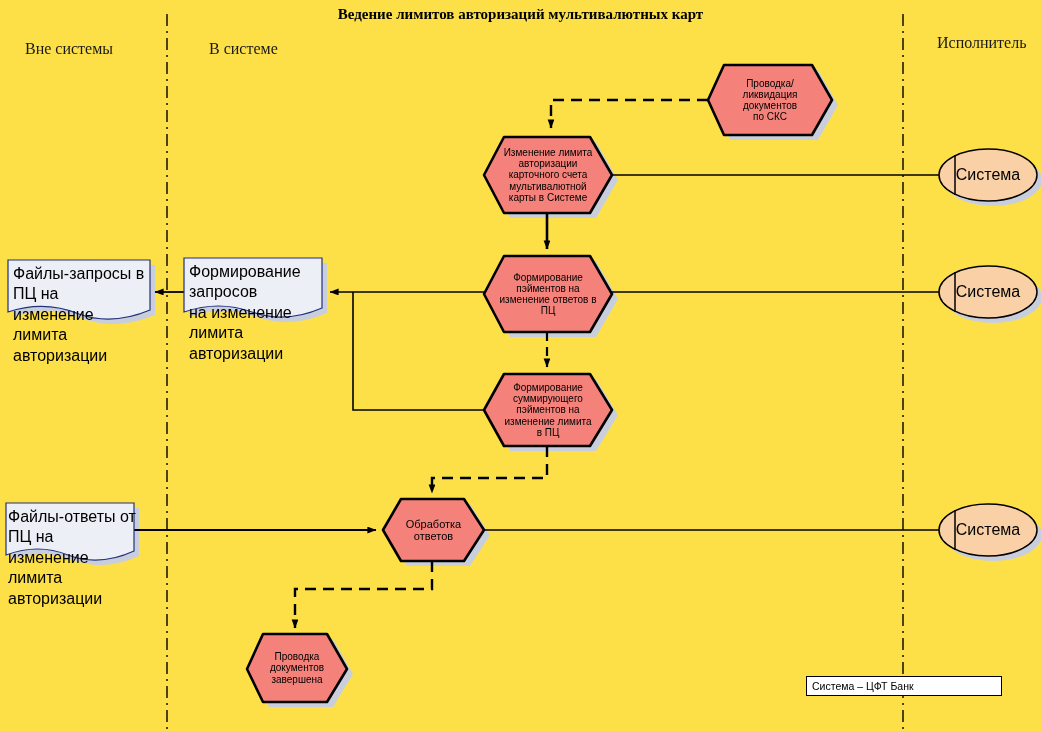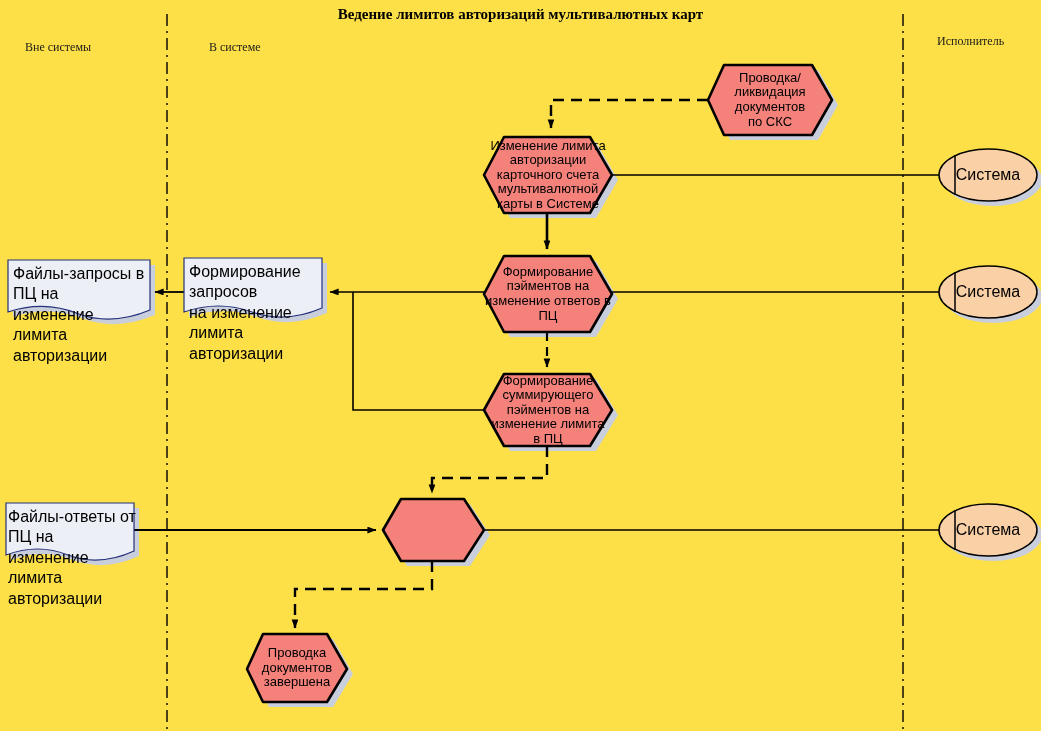--- a/index.html
+++ b/index.html
@@ -28,21 +28,21 @@
     position: absolute;
     display: flex;
     align-items: center;
     justify-content: center;
     text-align: center;
     pointer-events: none;
     color: #000000;
     line-height: 1.12;
   }
   .hex-label {
-    font-size: 13px;
+    font-size: 10px;
   }
   .hex-label-lg {
     font-size: 11px;
   }
   .ellipse-label {
     font-size: 16px;
   }
   .doc-label {
     position: absolute;
     text-align: left;
@@ -58,21 +58,21 @@
     width: 1041px;
     text-align: center;
     font-family: "Liberation Serif", serif;
     font-weight: bold;
     font-size: 15px;
     color: #000000;
   }
   .lane-header {
     position: absolute;
     font-family: "Liberation Serif", serif;
-    font-size: 12px;
+    font-size: 16px;
     color: #1a1a1a;
   }
   #legend-box {
     position: absolute;
     left: 806px;
     top: 676px;
     width: 196px;
     height: 20px;
     border: 1px solid #000000;
     background: #ffffff;
@@ -210,20 +210,26 @@
   <div class="node-label hex-label" style="left:484px; top:374px; width:128px; height:72px;">
     <span>
       <span>Формирование</span><br>
       <span>суммирующего</span><br>
       <span>пэйментов на</span><br>
       <span>изменение лимита</span><br>
       <span>в ПЦ</span>
     </span>
   </div>
 
+  <div class="node-label hex-label-lg" style="left:383px; top:499px; width:101px; height:62px;">
+    <span>
+      <span>Обработка</span><br>
+      <span>ответов</span>
+    </span>
+  </div>
 
   <div class="node-label hex-label" style="left:247px; top:634px; width:100px; height:68px;align-items:center;">
     <span>
       <span>Проводка</span><br>
       <span>документов</span><br>
       <span>завершена</span>
     </span>
   </div>
 
   <div class="doc-label" style="left:13px; top:264px; width:136px;">
@@ -241,14 +247,17 @@
   <div class="doc-label" style="left:8px; top:507px; width:130px;">
     <span>Файлы-ответы от ПЦ на</span><br>
     <span>изменение лимита</span><br>
     <span>авторизации</span>
   </div>
 
   <div class="node-label ellipse-label" style="left:955px; top:149px; width:66px; height:52px;">Система</div>
   <div class="node-label ellipse-label" style="left:955px; top:266px; width:66px; height:52px;">Система</div>
   <div class="node-label ellipse-label" style="left:955px; top:504px; width:66px; height:52px;">Система</div>
 
+  <div id="legend-box">
+    <div id="legend-text">Система – ЦФТ Банк</div>
+  </div>
 
 </div>
 
 </body></html>

